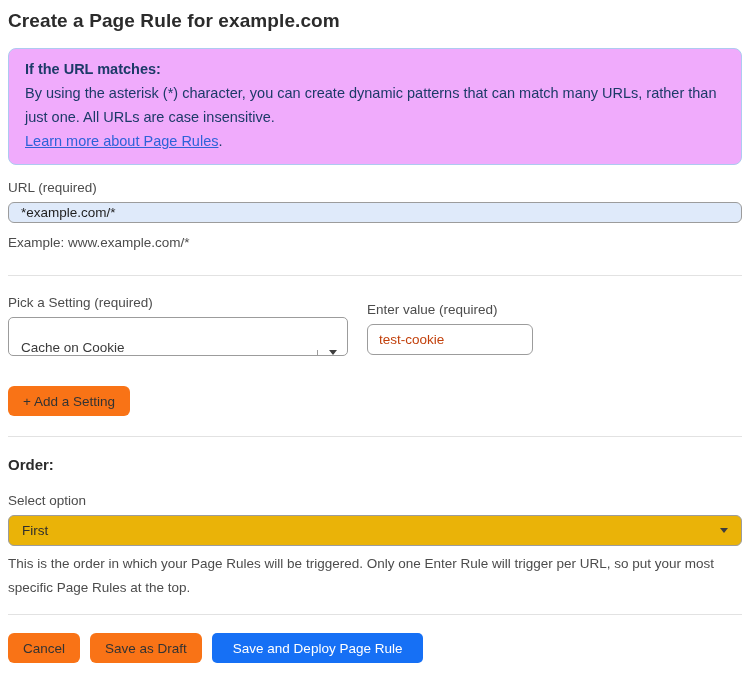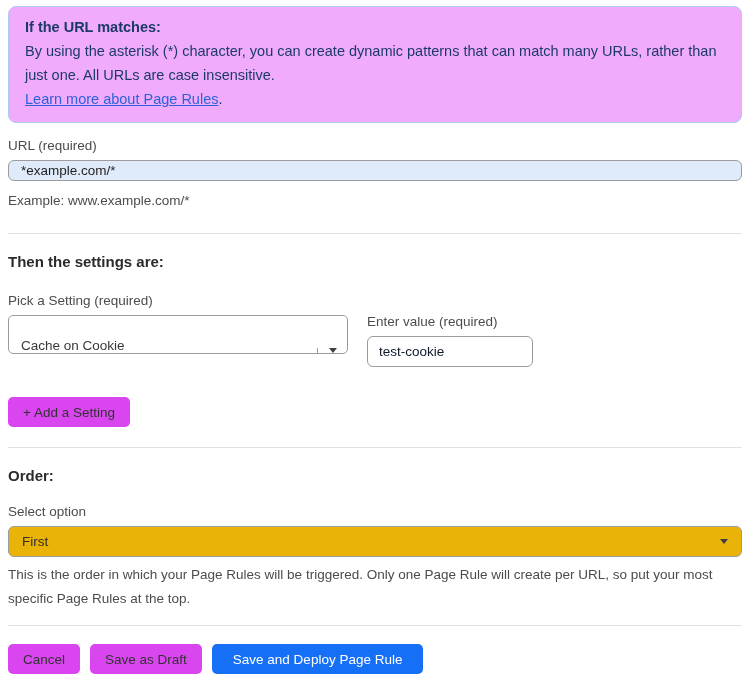--- a/index.html
+++ b/index.html
@@ -79,21 +79,21 @@
     color: #2b2b2b;
     margin: 0 0 23px 0;
   }
   .order-heading { margin-bottom: 20px; }
 
   .settings-row {
     display: flex;
     align-items: flex-start;
   }
   .setting-col { width: 340px; }
-  .value-col { margin-left: 19px; margin-top: 21px; width: 166px; }
+  .value-col { margin-left: 19px; margin-top: 7px; width: 166px; }
 
   .dropdown {
     display: flex;
     align-items: flex-end;
     height: 39px;
     background: #ffffff;
     border: 1px solid #9c9c9c;
     border-radius: 5px;
     cursor: pointer;
   }
@@ -121,36 +121,36 @@
 
   .value-input {
     display: block;
     width: 100%;
     height: 31px;
     background: #ffffff;
     border: 1px solid #9c9c9c;
     border-radius: 6px;
     padding: 0 11px;
     font-size: 13.5px;
-    color: #0f172a;
+    color: #c2410c;
     font-family: inherit;
     outline: none;
   }
 
   .btn {
     border: none;
     border-radius: 5px;
     height: 30px;
     padding: 0 15px;
     font-size: 13.5px;
     font-family: inherit;
     cursor: pointer;
     white-space: nowrap;
   }
-  .btn-gray { background: #d946ef; color: #333333; }
+  .btn-gray { background: #f97316; color: #333333; border-radius: 6px; }
   .btn-blue { background: #1670f5; color: #ffffff; padding: 0 21px; }
 
   .add-setting-btn { margin-top: 30px; }
 
   .order-select {
     display: flex;
     align-items: center;
     justify-content: space-between;
     height: 31px;
     background: #eab308;
@@ -164,34 +164,34 @@
   .order-helper { margin-top: 6px; width: 720px; }
 
   .footer-divider { margin-top: 14px; margin-bottom: 18px; }
   .footer-row { display: flex; gap: 10px; }
 </style>
 </head>
 <body>
 
 <div class="page">
 
+  <h1 class="page-title">Create a Page Rule for example.com</h1>
 
   <div class="info-box">
     <div class="info-heading">If the URL matches:</div>
     <div class="info-body">By using the asterisk (*) character, you can create dynamic patterns that can match many URLs, rather than just one. All URLs are case insensitive.</div>
     <div><a class="info-link">Learn more about Page Rules</a><span class="info-link-suffix">.</span></div>
   </div>
 
   <label class="field-label">URL (required)</label>
   <input class="url-input" type="text" value="*example.com/*" style="">
   <div class="helper">Example: www.example.com/*</div>
 
   <hr class="divider">
 
-  <h2 class="section-heading">Then the settings are:</h2>
 
   <div class="settings-row">
     <div class="setting-col">
       <label class="field-label">Pick a Setting (required)</label>
       <div class="dropdown">
         <span class="dropdown-value">Cache on Cookie</span>
         <span class="dropdown-arrow-box">
           <span class="caret-down"></span>
         </span>
       </div>
@@ -206,21 +206,21 @@
 
   <hr class="divider">
 
   <h2 class="section-heading order-heading">Order:</h2>
 
   <label class="field-label">Select option</label>
   <div class="order-select">
     <span>First</span>
     <span class="caret-down"></span>
   </div>
-  <div class="helper order-helper">This is the order in which your Page Rules will be triggered. Only one Page Rule will create per URL, so put your most specific Page Rules at the top.</div>
+  <div class="helper order-helper">This is the order in which your Page Rules will be triggered. Only one Enter Rule will trigger per URL, so put your most specific Page Rules at the top.</div>
 
   <hr class="divider footer-divider">
 
   <div class="footer-row">
     <button class="btn btn-gray">Cancel</button>
     <button class="btn btn-gray">Save as Draft</button>
     <button class="btn btn-blue">Save and Deploy Page Rule</button>
   </div>
 
 </div>

